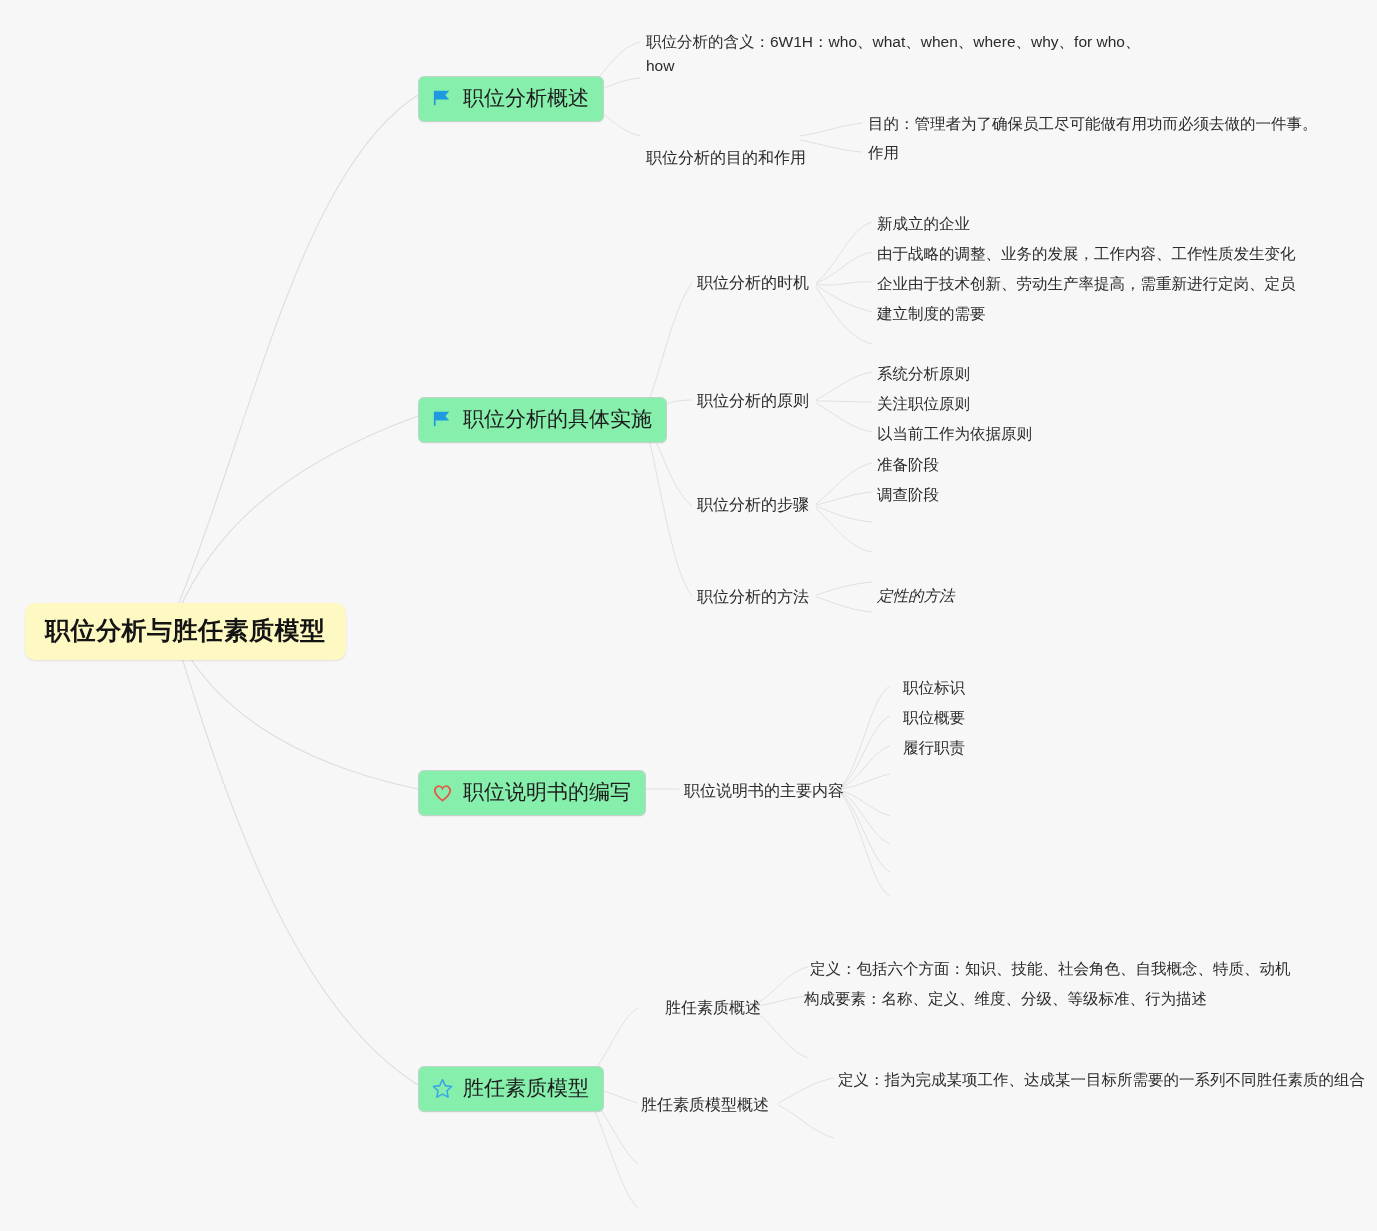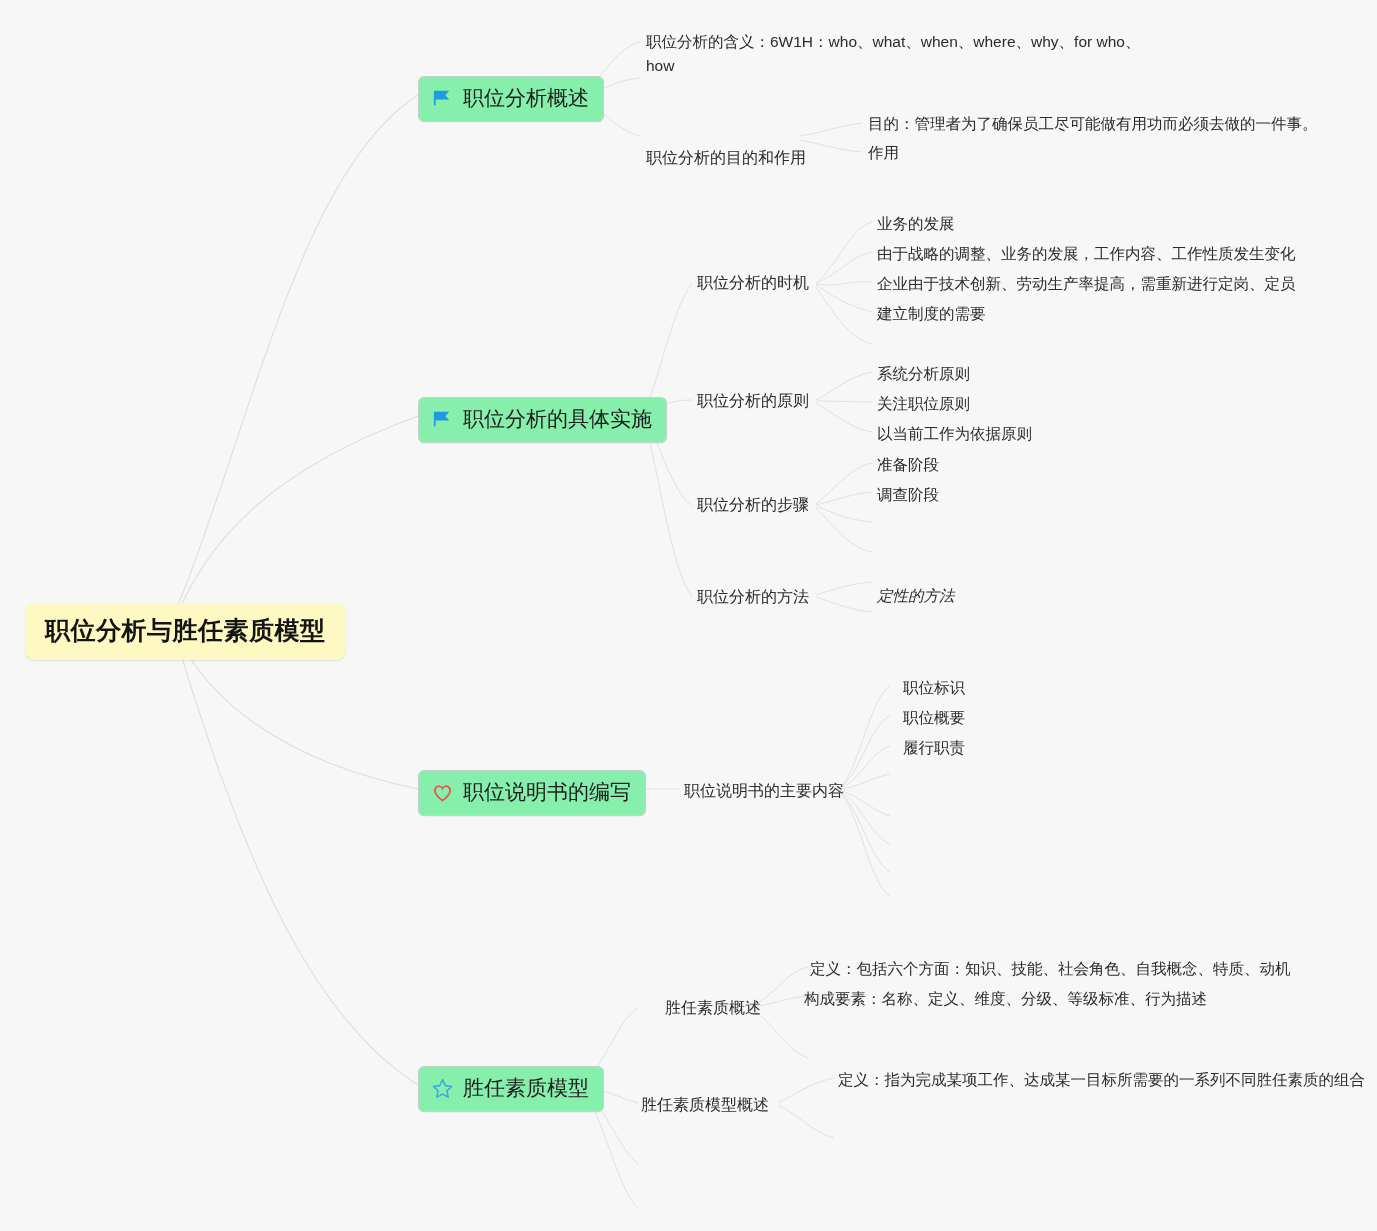--- a/index.html
+++ b/index.html
@@ -174,21 +174,21 @@
     <span class="icon">
       <svg viewBox="0 0 24 24">
           <path d="M4 4 h15 l-4 4.5 4 4.5 H4 z" fill="#1f9ae0"></path>
           <rect x="3" y="4" width="1.8" height="15" fill="#1f9ae0"></rect>
         </svg>
     </span>
     <span>职位分析的具体实施</span>
   </div>
 
   <div class="node l2-node" style="left:697px; top:272px;">职位分析的时机</div>
-  <div class="node l3-node nowrap" style="left:877px; top:212px;">业务的发展</div>
+  <div class="node l3-node nowrap" style="left:877px; top:212px;">新成立的企业</div>
   <div class="node l3-node nowrap" style="left:877px; top:242px;">由于战略的调整、业务的发展，工作内容、工作性质发生变化</div>
   <div class="node l3-node nowrap" style="left:877px; top:272px;">企业由于技术创新、劳动生产率提高，需重新进行定岗、定员</div>
   <div class="node l3-node nowrap" style="left:877px; top:302px;">建立制度的需要</div>
 
   <div class="node l2-node" style="left:697px; top:390px;">职位分析的原则</div>
   <div class="node l3-node nowrap" style="left:877px; top:362px;">系统分析原则</div>
   <div class="node l3-node nowrap" style="left:877px; top:392px;">关注职位原则</div>
   <div class="node l3-node nowrap" style="left:877px; top:422px;">以当前工作为依据原则</div>
 
   <div class="node l2-node" style="left:697px; top:494px;">职位分析的步骤</div>

